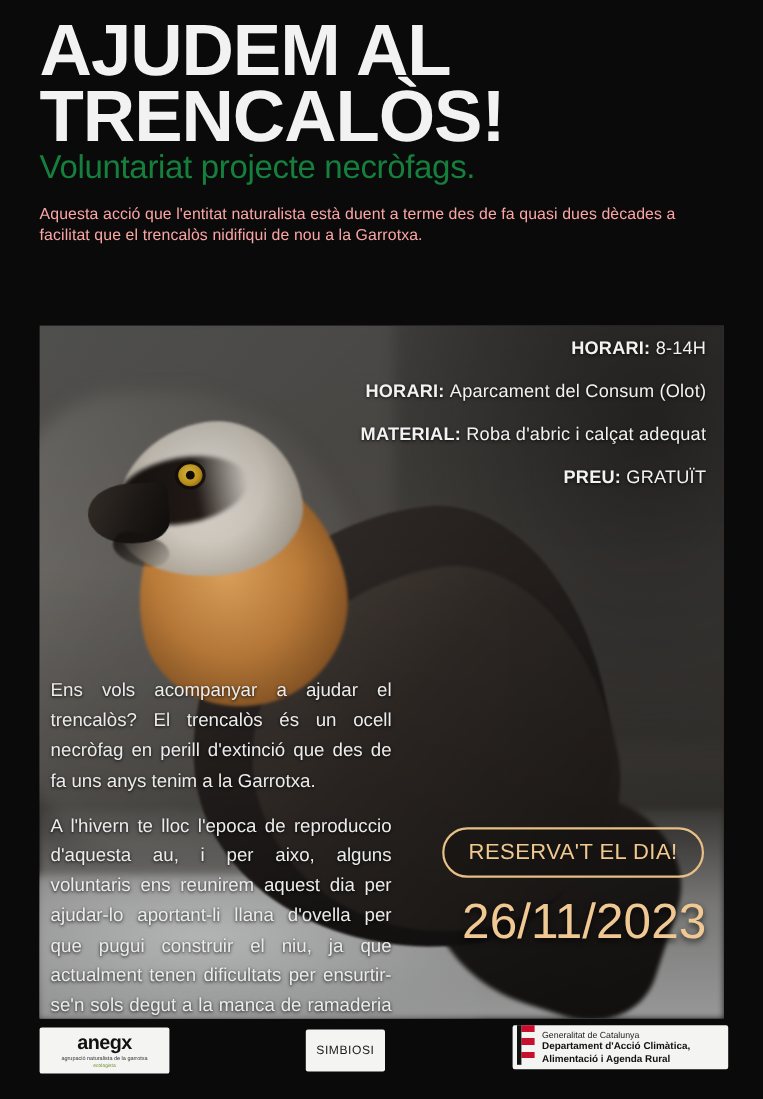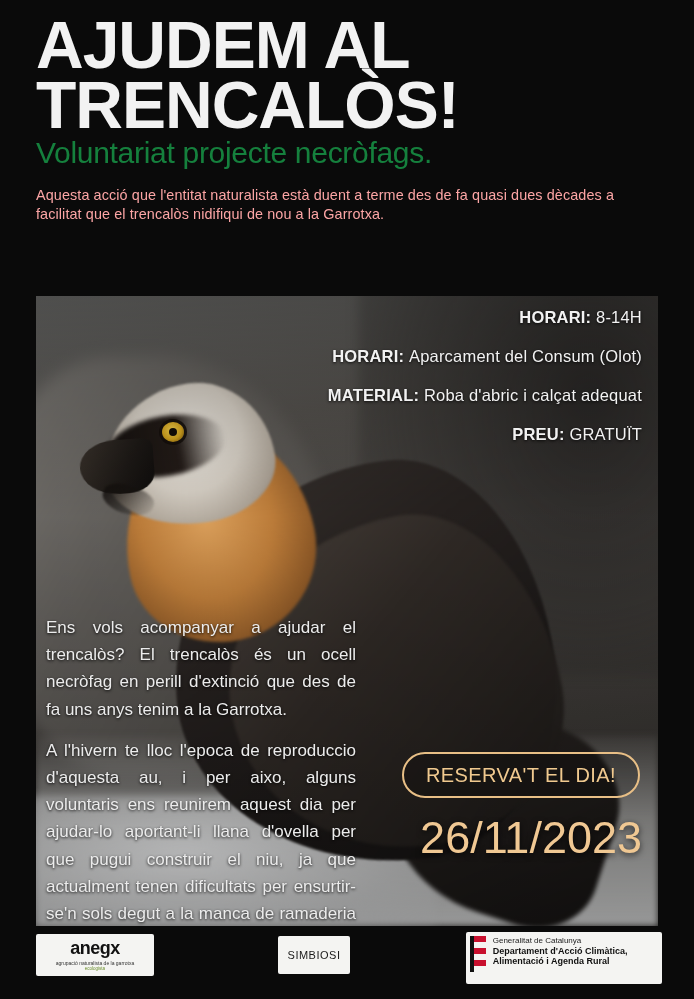--- a/index.html
+++ b/index.html
@@ -249,24 +249,24 @@
     background: #f4f4f2;
     border-radius: 2px;
     display: flex; align-items: center; justify-content: center;
     color: #1a1a1a;
     font-size: 11px;
     font-weight: 400;
     letter-spacing: 0.5px;
   }
   .logo-gencat {
     position: absolute; left: 466px; top: 6px;
-    width: 196px; height: 52px;
+    width: 196px; height: 40px;
     background: #f4f4f2;
     border-radius: 2px;
-    display: flex; align-items: flex-start;
+    display: flex; align-items: flex-end;
     padding: 4px 4px;
     color: #111;
   }
   .logo-gencat .mark {
     width: 22px; height: 36px;
     margin-right: 7px;
     background:
       repeating-linear-gradient(180deg, #c8102e 0 6px, #f4f4f2 6px 12px);
     border-left: 4px solid #111;
   }

